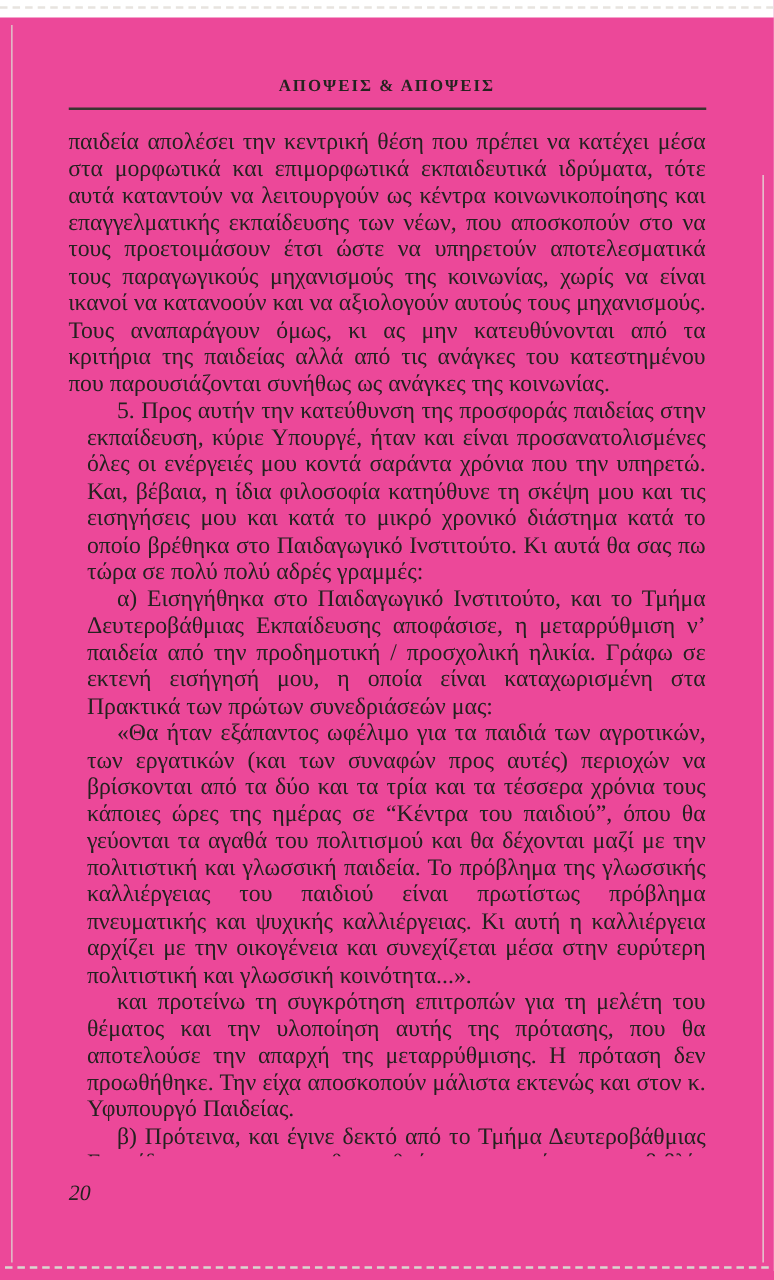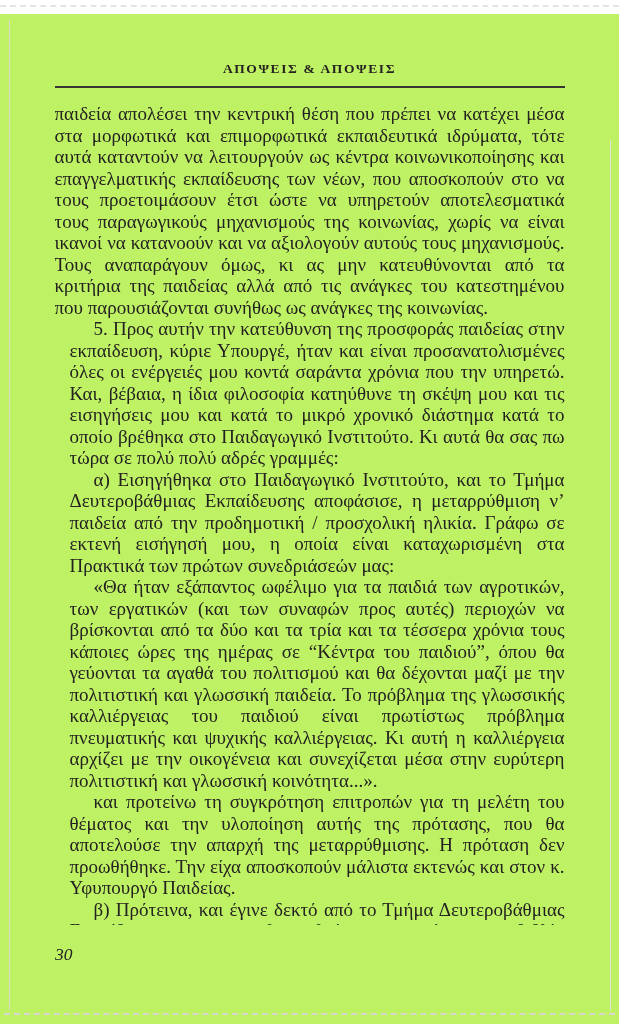--- a/index.html
+++ b/index.html
@@ -6,21 +6,21 @@
   body {
     width: 619px; height: 1024px;
     background: #ffffff;
     position: relative;
     overflow: hidden;
     font-family: "Liberation Serif", "DejaVu Serif", serif;
   }
   .page {
     position: absolute;
     top: 14px; left: 0; right: 0; bottom: 0;
-    background: #bef264;
+    background: #ec4899;
   }
   .edge-top {
     position: absolute; left: 0; right: 0; top: 5px;
     border-top: 2px dashed #e7e4df; height: 0;
   }
   .edge-left {
     position: absolute; left: 9px; top: 20px; bottom: 14px;
     width: 1px; background: #ddd9d2;
   }
   .edge-right {
@@ -77,18 +77,18 @@
   <div class="body-text">
       <p class="para">παιδεία απολέσει την κεντρική θέση που πρέπει να κατέχει μέσα στα μορφωτικά και επιμορφωτικά εκπαιδευτικά ιδρύματα, τότε αυτά καταντούν να λειτουργούν ως κέντρα κοινωνικοποίησης και επαγγελματικής εκπαίδευσης των νέων, που αποσκοπούν στο να τους προετοιμάσουν έτσι ώστε να υπηρετούν αποτελεσματικά τους παραγωγικούς μηχανισμούς της κοινωνίας, χωρίς να είναι ικανοί να κατανοούν και να αξιολογούν αυτούς τους μηχανισμούς. Τους αναπαράγουν όμως, κι ας μην κατευθύνονται από τα κριτήρια της παιδείας αλλά από τις ανάγκες του κατεστημένου που παρουσιάζονται συνήθως ως ανάγκες της κοινωνίας.</p>
       <p class="para indent">5. Προς αυτήν την κατεύθυνση της προσφοράς παιδείας στην εκπαίδευση, κύριε Υπουργέ, ήταν και είναι προσανατολισμένες όλες οι ενέργειές μου κοντά σαράντα χρόνια που την υπηρετώ. Και, βέβαια, η ίδια φιλοσοφία κατηύθυνε τη σκέψη μου και τις εισηγήσεις μου και κατά το μικρό χρονικό διάστημα κατά το οποίο βρέθηκα στο Παιδαγωγικό Ινστιτούτο. Κι αυτά θα σας πω τώρα σε πολύ πολύ αδρές γραμμές:</p>
       <p class="para indent">α) Εισηγήθηκα στο Παιδαγωγικό Ινστιτούτο, και το Τμήμα Δευτεροβάθμιας Εκπαίδευσης αποφάσισε, η μεταρρύθμιση ν’ παιδεία από την προδημοτική / προσχολική ηλικία. Γράφω σε εκτενή εισήγησή μου, η οποία είναι καταχωρισμένη στα Πρακτικά των πρώτων συνεδριάσεών μας:</p>
       <p class="para indent">«Θα ήταν εξάπαντος ωφέλιμο για τα παιδιά των αγροτικών, των εργατικών (και των συναφών προς αυτές) περιοχών να βρίσκονται από τα δύο και τα τρία και τα τέσσερα χρόνια τους κάποιες ώρες της ημέρας σε “Κέντρα του παιδιού”, όπου θα γεύονται τα αγαθά του πολιτισμού και θα δέχονται μαζί με την πολιτιστική και γλωσσική παιδεία. Το πρόβλημα της γλωσσικής καλλιέργειας του παιδιού είναι πρωτίστως πρόβλημα πνευματικής και ψυχικής καλλιέργειας. Κι αυτή η καλλιέργεια αρχίζει με την οικογένεια και συνεχίζεται μέσα στην ευρύτερη πολιτιστική και γλωσσική κοινότητα...».</p>
       <p class="para indent">και προτείνω τη συγκρότηση επιτροπών για τη μελέτη του θέματος και την υλοποίηση αυτής της πρότασης, που θα αποτελούσε την απαρχή της μεταρρύθμισης. Η πρόταση δεν προωθήθηκε. Την είχα αποσκοπούν μάλιστα εκτενώς και στον κ. Υφυπουργό Παιδείας.</p>
       <p class="para indent">β) Πρότεινα, και έγινε δεκτό από το Τμήμα Δευτεροβάθμιας Εκπαίδευσης, να αναθεωρηθούν τα υπάρχοντα βιβλία γλωσσικής παιδείας (γραμματικές κτλ.) και να μεθοδευθεί έτσι η διδασκαλία της γλώσσας, ώστε να παρέχεται στους Έλληνες γλωσσική αγωγή και να αξιοποιείται για την πραγμάτωση αυτού του σκοπού ολόκληρος ο θησαυρός της ελληνικής γλώσσας, λαϊκής και λόγιας, στο ενιαίο και αδιαίρετο πλαίσιό της. Γράφω στη σχετική εισήγησή μου:</p>
       <p class="para indent">«Η γλώσσα είναι ένας ζωντανός οργανισμός ο οποίος μετασχηματίζεται μέ-</p>
     </div>
 
-  <div class="page-number">30</div>
+  <div class="page-number">20</div>
 </div>
 
 <div class="edge-left"></div>
 <div class="edge-right"></div>
 <div class="edge-bottom"></div>
 
 </body></html>

